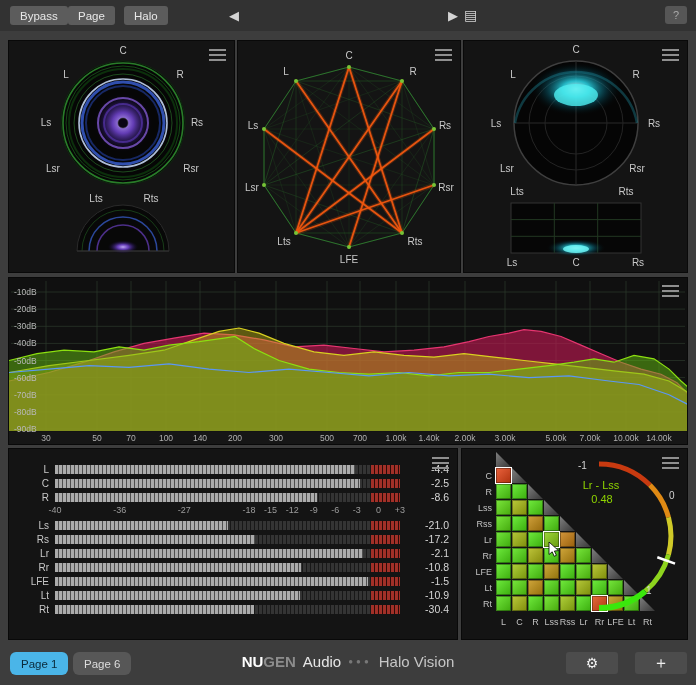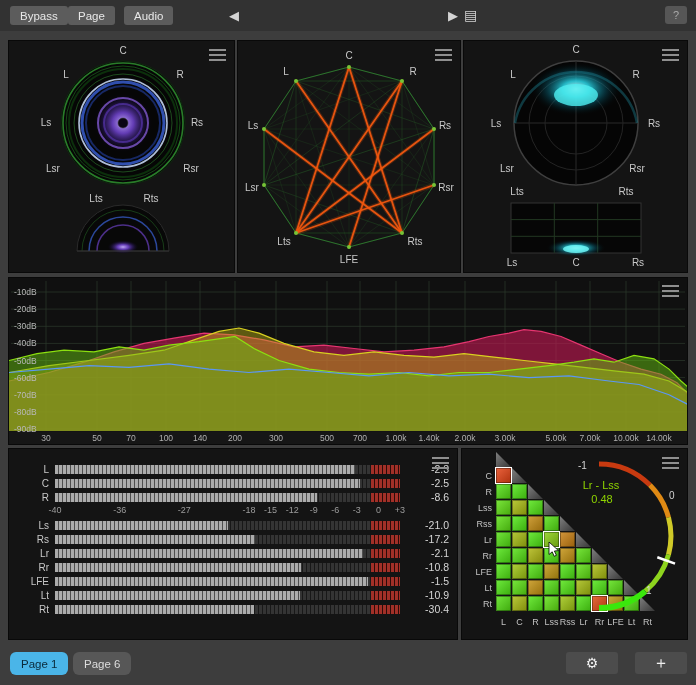--- a/index.html
+++ b/index.html
@@ -40,21 +40,21 @@
 .iconbtn{position:absolute;top:652px;width:52px;height:22px;background:#4c4c4c;border:none;border-radius:3px;color:#f0f0f0;font-size:14px;line-height:20px;cursor:pointer}
 </style>
 </head>
 <body>
 
 <div class="app">
 
   <div class="toolbar">
     <button class="tbtn" style="left:10px">Bypass</button>
     <button class="tbtn" style="left:68px">Page</button>
-    <button class="tbtn" style="left:124px">Audio</button>
+    <button class="tbtn" style="left:124px">Halo</button>
     <span class="navico" style="left:229px;top:8px">◀</span>
     <span class="navico" style="left:448px;top:8px">▶</span>
     <span class="navico" style="left:464px;top:7px;font-size:14px">▤</span>
     <button class="helpbtn">?</button>
   </div>
 
   <div class="panel" style="left:8px;top:40px;width:227px;height:233px">
     <svg class="vis" width="225" height="231" viewBox="0 0 225 231">
       <defs>
         <radialGradient id="gPurple" cx="50%" cy="50%" r="50%">
@@ -306,21 +306,21 @@
     <div class="menu-icon" style="top:7px"></div>
   </div>
 
   <div class="panel" style="left:8px;top:448px;width:450px;height:192px">
     <div id="meter-rows">
         <div class="mrow">
           <span class="mlabel">L</span>
           <div class="mbar">
             <div class="mfill" style="width: 87.0833%;"></div>
           </div>
-          <span class="mval">-2.3</span>
+          <span class="mval">-4.4</span>
         </div>
         <div class="mrow">
           <span class="mlabel">C</span>
           <div class="mbar">
             <div class="mfill" style="width: 88.5417%;"></div>
           </div>
           <span class="mval">-2.5</span>
         </div>
         <div class="mrow">
           <span class="mlabel">R</span>
@@ -493,16 +493,23 @@
     <span class="readout" style="left:139px;top:30px">Lr - Lss</span>
     <span class="readout" style="left:140px;top:44px">0.48</span>
     <svg class="cursor" style="left:86px;top:93px" width="14" height="17" viewBox="0 0 14 17">
       <polygon points="1,0 1,12.5 4.2,9.8 6.2,14.3 8.4,13.3 6.4,9 10.5,8.6" fill="#ffffff" stroke="#000000" stroke-width="0.8"></polygon>
     </svg>
     <div class="menu-icon"></div>
   </div>
 
   <button class="pgbtn" style="left:10px;background:#4ab5e8;color:#0a2a3a">Page 1</button>
   <button class="pgbtn" style="left:73px;background:#575757;color:#dcdcdc">Page 6</button>
+  <div class="brand">
+    <span class="b1">NU</span>
+    <span class="b2">GEN</span>
+    <span class="b3">Audio</span>
+    <span class="bd">●●●</span>
+    <span class="b4">Halo Vision</span>
+  </div>
   <button class="iconbtn" style="right:78px"><span>⚙</span></button>
   <button class="iconbtn" style="right:9px;font-size:16px"><span>＋</span></button>
 
 </div>
 
 </body></html>

